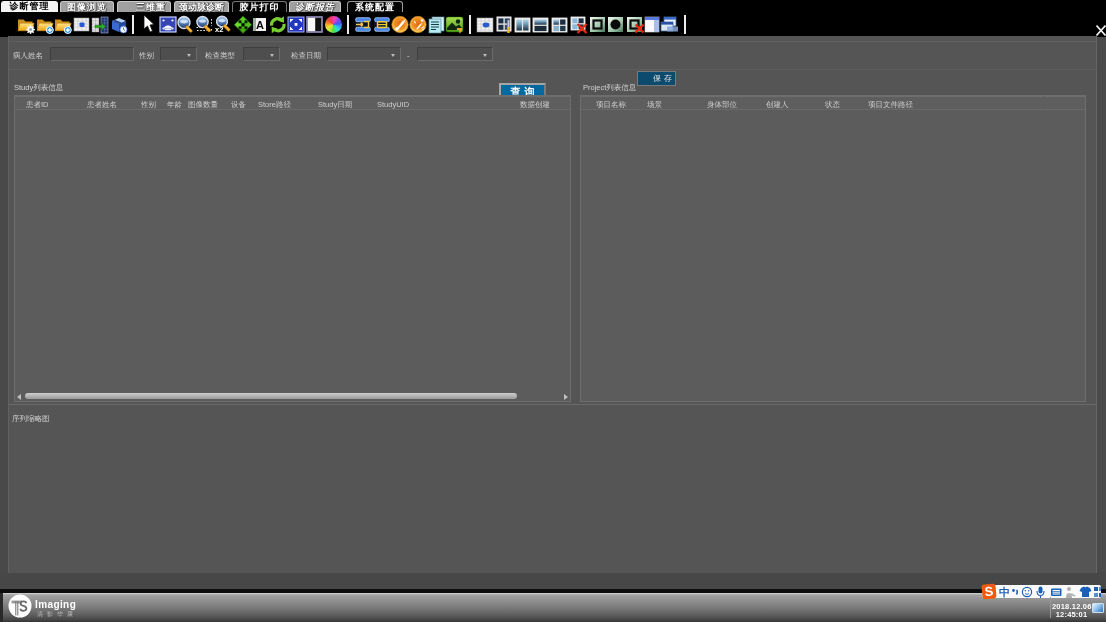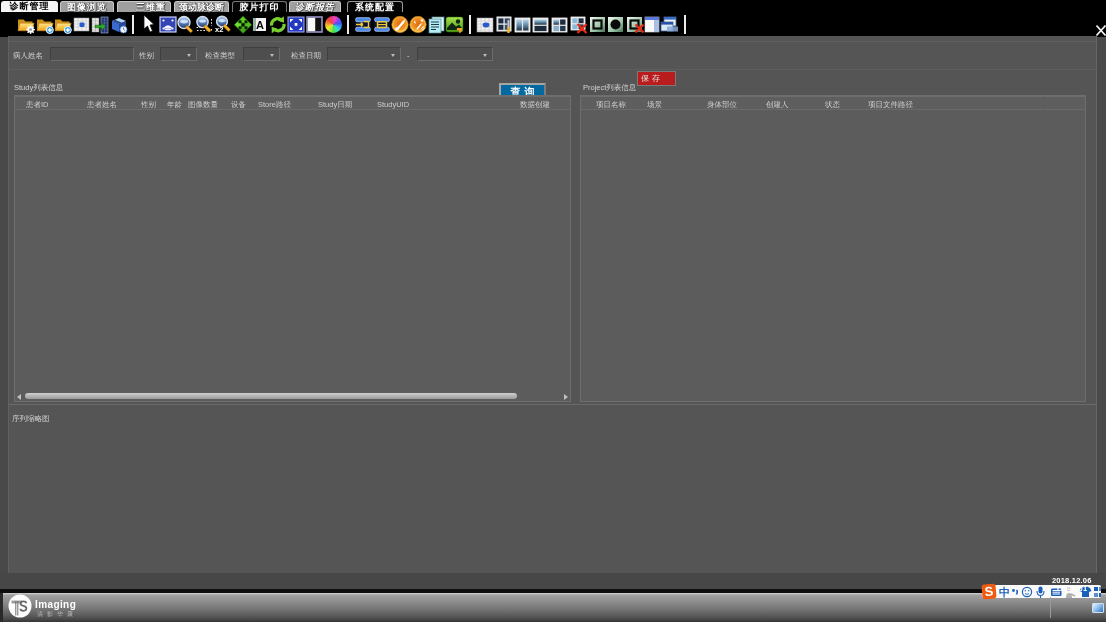--- a/index.html
+++ b/index.html
@@ -340,22 +340,22 @@
   <div class="th" style="left:497px;padding-left:8px;">数据创建</div>
 
   <div class="abs" style="left:2px; top:296px; width:551px; height:9px;">
     <div class="abs" style="left:0; top:2px; width:0; height:0; border-top:3px solid transparent; border-bottom:3px solid transparent; border-right:4px solid #c0c0c0;"></div>
     <div class="abs" style="left:8px; top:1px; width:492px; height:6px; border-radius:3px; background:linear-gradient(#cfcfcf,#9a9a9a);"></div>
     <div class="abs" style="right:0; top:2px; width:0; height:0; border-top:3px solid transparent; border-bottom:3px solid transparent; border-left:4px solid #c0c0c0;"></div>
   </div>
 </div>
 
 <div class="lbl" style="left:583px; top:83px;">Project列表信息</div>
-<div class="abs" style="left:637px; top:71px; width:39px; height:15px; background:#b91c1c;
-  border:1px solid #7a7a7a; color:#e0e0e0; font-size:8px; text-align:left;
+<div class="abs" style="left:637px; top:71px; width:39px; height:15px; background:#0c4a6e;
+  border:1px solid #7a7a7a; color:#e0e0e0; font-size:8px; text-align:right;
   line-height:13px; letter-spacing:3px; text-indent:3px;">保存</div>
 <div class="tablebox" style="left:580px; top:95px; width:506px; height:307px;">
   <div class="thead"></div>
   <div class="th" style="left:15px;">项目名称</div>
   <div class="th" style="left:66px;">场景</div>
   <div class="th" style="left:126px;">身体部位</div>
   <div class="th" style="left:185px;">创建人</div>
   <div class="th" style="left:244px;">状态</div>
   <div class="th" style="left:287px;">项目文件路径</div>
   <div class="abs" style="left:463px; top:0; width:1px; height:14px; background:#5d5d5d;"></div>
@@ -404,18 +404,18 @@
  <g fill="#1a5fb8" stroke="#1a5fb8">
   <path d="M84 3 L87 1.5 Q88.5 3 90 1.5 L93 3 L94.5 6 L92 7 L92 12 L85 12 L85 7 L82.5 6 Z" stroke="none"></path>
   <rect x="97" y="2" width="4" height="4" stroke="none"></rect>
       <rect x="102" y="2" width="3" height="4" stroke="none" opacity="0.7"></rect>
   <rect x="97" y="8" width="4" height="4" stroke="none" opacity="0.7"></rect>
       <rect x="102" y="8" width="3" height="4" stroke="none"></rect>
  </g>
 </svg>
 
 <div class="abs" style="left:1050px; top:597px; width:1px; height:21px; background:#9a9a9a;"></div>
-<div class="abs" style="left:1052px; top:577px; width:39px; height:18px; color:#fff; font-size:7.5px; font-weight:bold; text-align:center; line-height:8px; letter-spacing:0.2px;">2018.12.06<br>12:45:01</div>
+<div class="abs" style="left:1052px; top:603px; width:39px; height:18px; color:#fff; font-size:7.5px; font-weight:bold; text-align:center; line-height:8px; letter-spacing:0.2px;">2018.12.06<br>12:45:01</div>
 <div class="abs" style="left:1092px; top:603px; width:12px; height:10px; background:linear-gradient(135deg, #e8f4ff 0%, #9cc8f0 40%, #2a72c0 100%); border:1px solid #cfe0f0; border-radius:1px;"></div>
 
 <svg class="abs" style="left:1096px; top:25px;" width="10" height="11">
     <path d="M0.5 0.5 L9.5 10.5 M9.5 0.5 L0.5 10.5" stroke="#f2f2f2" stroke-width="1.6"></path>
   </svg>
 
 </body></html>

